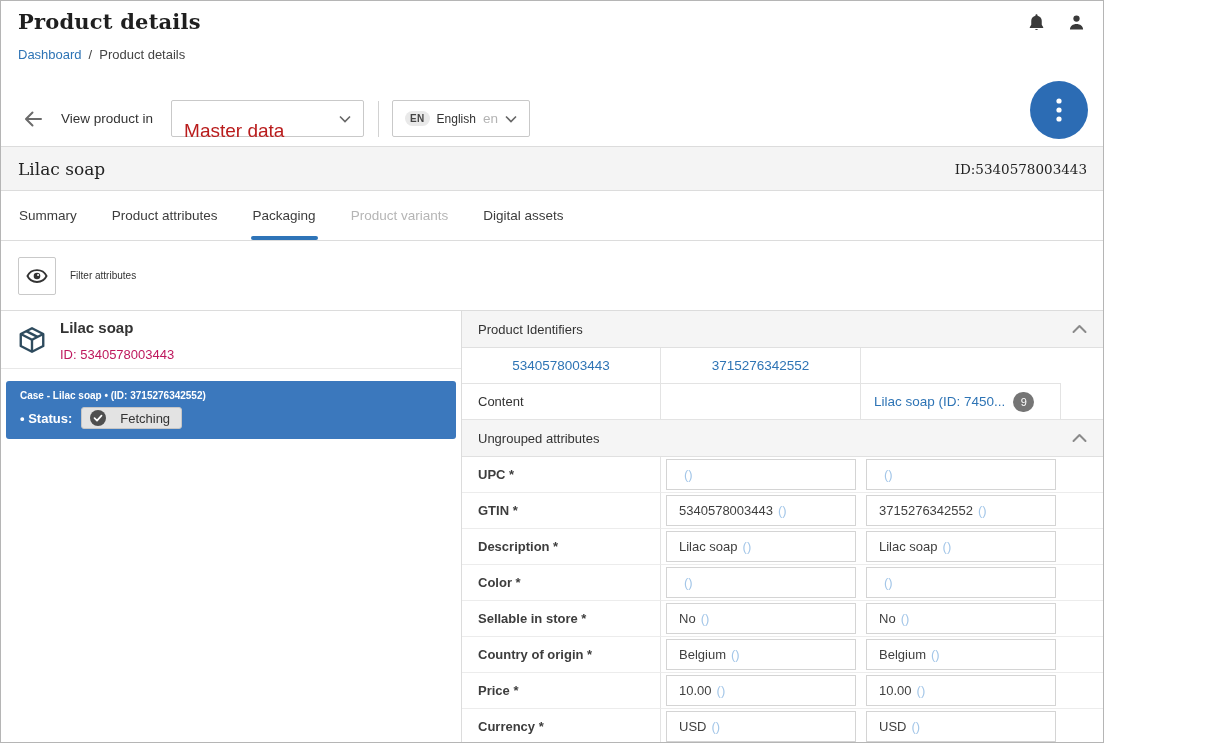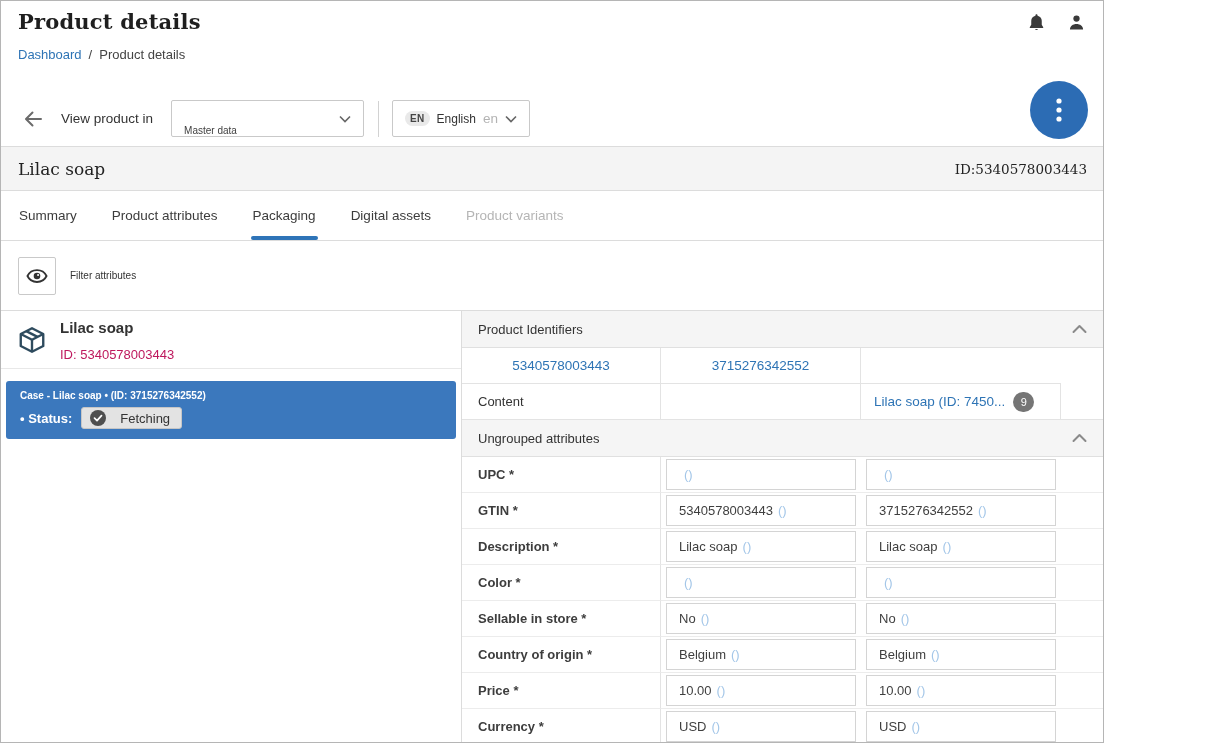--- a/index.html
+++ b/index.html
@@ -14,21 +14,21 @@
   .crumbs a { color:#2e74b5; text-decoration:none; cursor:pointer; }
   .hdr-icons { position:absolute; top:11px; right:16px; display:flex; gap:19px; align-items:center; }
   .hicon { width:21px; height:21px; cursor:pointer; }
 
   
   .tbar { height:55px; display:flex; align-items:center; padding:0 16px 0 20px; }
   .back { width:24px; height:24px; cursor:pointer; flex:none; }
   .tbar-label { font-size:13.5px; color:#333; margin:0 18px 0 16px; }
   .select { height:37px; border:1px solid #c9c9c9; border-radius:2px; background:#fff; display:flex; align-items:center; padding:0 12px; cursor:pointer; }
   .select.ctx { width:193px; }
-  .select .sel-txt { font-size:10px; color:#404040; flex:1;margin-top:24px; }
+  .select .sel-txt { font-size:19px; color:#b91c1c; flex:1;margin-top:24px; }
   .chev { width:12px; height:8px; flex:none; }
   .vdiv { width:1px; height:36px; background:#d2d2d2; margin:0 13px 0 14px; }
   .lang { gap:7px; }
   .lang-badge { background:#e9e9e9; border-radius:9px; font-size:10px; font-weight:bold; color:#444; padding:2px 5px; letter-spacing:.3px; }
   .lang-name { font-size:12px; color:#333; }
   .lang-code { font-size:13.5px; color:#b3b3b3; }
   .fab { position:absolute; top:80px; right:15px; width:58px; height:58px; border-radius:50%; background:#2c6cb4; display:flex; align-items:center; justify-content:center; cursor:pointer; border:none; }
 
   
   .band { height:45px; background:#f4f4f4; border-top:1px solid #dcdcdc; border-bottom:1px solid #dcdcdc; display:flex; align-items:center; padding:0 16px 0 17px; }
@@ -134,22 +134,22 @@
 
   <div class="band">
     <span class="bname">Lilac soap</span>
     <span class="bid">ID:5340578003443</span>
   </div>
 
   <div class="tabs">
     <div class="tab">Summary</div>
     <div class="tab">Product attributes</div>
     <div class="tab active">Packaging</div>
+    <div class="tab disabled">Product variants</div>
     <div class="tab">Digital assets</div>
-    <div class="tab disabled">Product variants</div>
   </div>
 
   <div class="fbar">
     <button class="eye-btn">
       <svg width="22" height="22" viewBox="0 0 24 24">
         <path d="M12 5.5C7.2 5.5 3.4 8.2 1.6 12c1.8 3.8 5.6 6.5 10.4 6.5s8.6-2.7 10.4-6.5C20.6 8.2 16.8 5.5 12 5.5z" fill="none" stroke="#333" stroke-width="2"></path>
         <circle cx="12" cy="12" r="3.6" fill="#333"></circle>
         <circle cx="13.2" cy="10.9" r="1.1" fill="#fff"></circle>
       </svg>
     </button>

